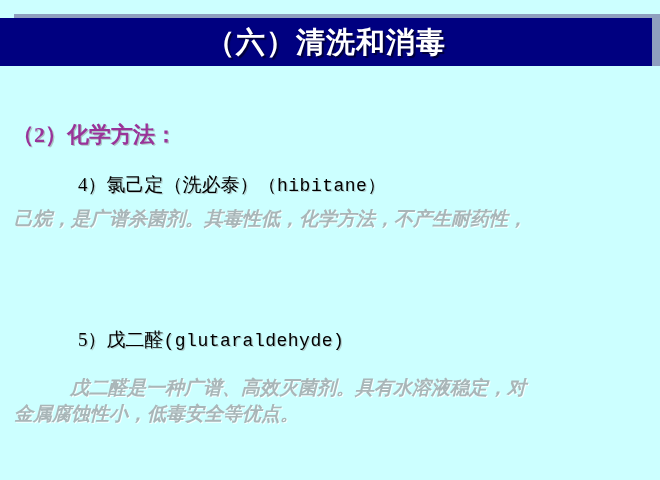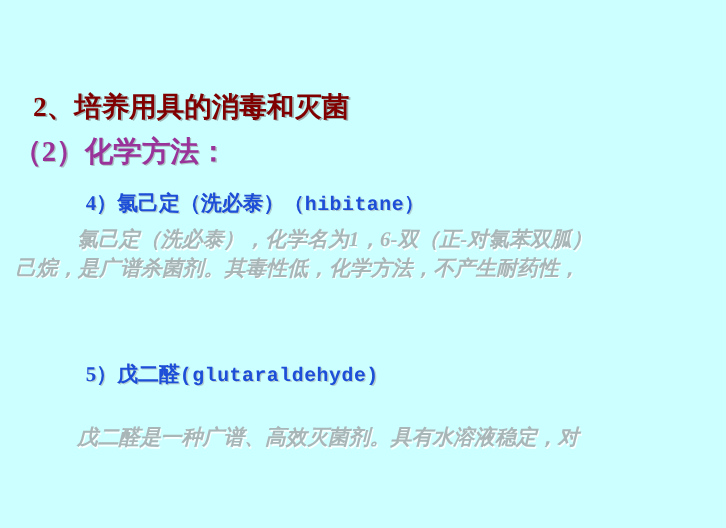--- a/index.html
+++ b/index.html
@@ -73,34 +73,34 @@
     white-space: nowrap;
     text-shadow: 1.5px 1.5px 0 rgba(120,120,120,0.55);
     font-family: "Liberation Serif", "DejaVu Serif", serif;
   }
 
   
   #heading-2 {
     position: absolute;
     left: 12px;
     top: 120px;
-    font-size: 26px;
+    font-size: 22px;
     font-weight: 700;
     color: #993399;
     white-space: nowrap;
     text-shadow: 1.2px 1.2px 0 rgba(140,140,140,0.5);
     font-family: "Liberation Serif", "DejaVu Serif", serif;
   }
 
   
   .sub-heading {
     position: absolute;
     font-size: 19px;
-    font-weight: 700;
-    color: #1d4ed8;
+    font-weight: 400;
+    color: #000000;
     white-space: nowrap;
     text-shadow: 1.2px 1.2px 0 rgba(150,150,150,0.45);
     font-family: "Liberation Serif", "DejaVu Serif", serif;
   }
   #sub-heading-4 { left: 78px; top: 172px; }
   #sub-heading-5 { left: 78px; top: 327px; }
 
   .mono-term {
     font-family: "Liberation Mono", "DejaVu Sans Mono", monospace;
     font-size: 18px;
@@ -118,46 +118,51 @@
     text-shadow: 1px 1px 0 rgba(255,255,255,0.85);
     font-family: "Liberation Serif", "DejaVu Serif", serif;
   }
   #para-hibitane {
     left: 14px;
     top: 206px;
     width: 640px;
   }
   #para-glutaraldehyde {
     left: 14px;
-    top: 386px;
+    top: 375px;
     width: 640px;
   }
   .para-line { display: block; white-space: nowrap; }
   .para-line.indent { padding-left: 56px; }
 </style>
 </head>
 <body>
 
 <div id="slide">
 
+  <div id="title-band-wrap">
+    <div id="title-shadow"></div>
+    <div id="title-band">
+      <span id="title-text">（六）清洗和消毒</span>
+    </div>
+  </div>
 
-  <div id="heading-1">2、培养用具的消毒和灭菌</div>
 
   <div id="heading-2">（2）化学方法：</div>
 
   <div class="sub-heading" id="sub-heading-4">
     <span>4）氯己定（洗必泰）</span><span class="mono-term">（hibitane）</span>
   </div>
 
   <div class="body-para" id="para-hibitane">
-    <span class="para-line indent">氯己定（洗必泰），化学名为1，6-双（正-对氯苯双胍）</span>
     <span class="para-line">己烷，是广谱杀菌剂。其毒性低，化学方法，不产生耐药性，</span>
   </div>
 
   <div class="sub-heading" id="sub-heading-5">
     <span>5）戊二醛</span><span class="mono-term">(glutaraldehyde)</span>
   </div>
 
   <div class="body-para" id="para-glutaraldehyde">
     <span class="para-line indent">戊二醛是一种广谱、高效灭菌剂。具有水溶液稳定，对</span>
+    <span class="para-line">金属腐蚀性小，低毒安全等优点。</span>
   </div>
 
 </div>
 
 </body></html>

